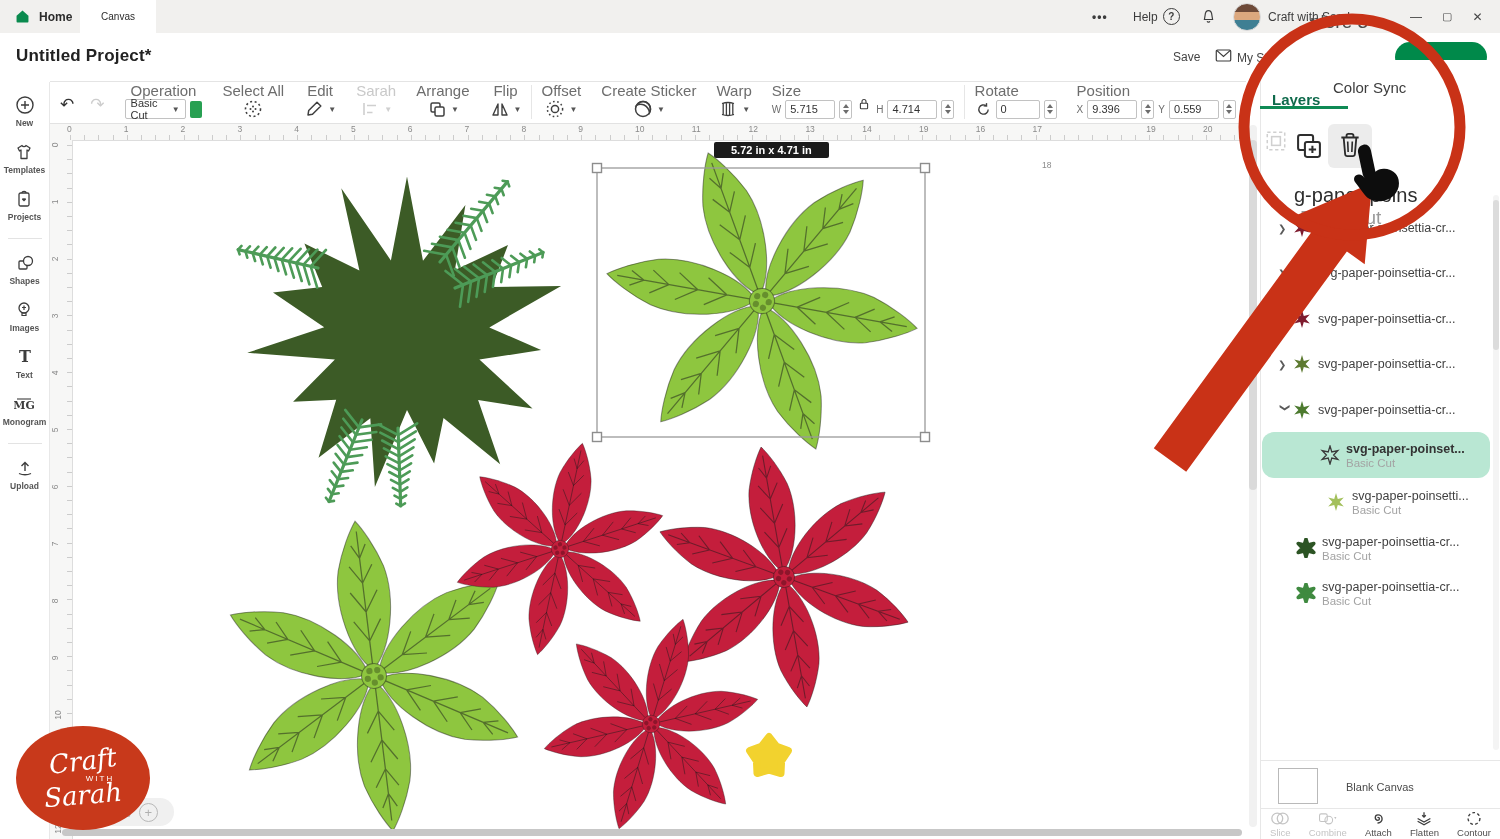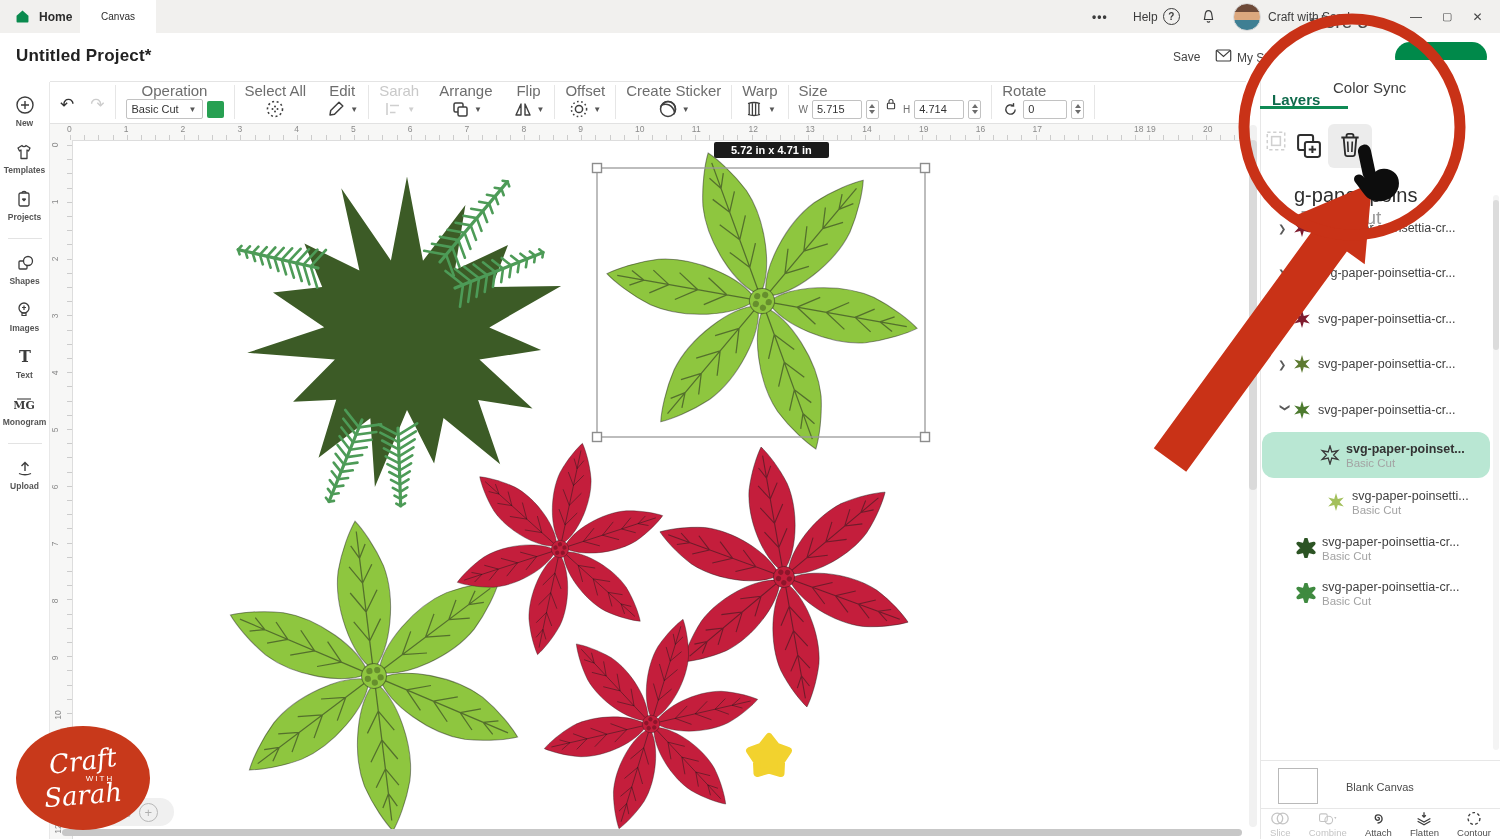--- a/index.html
+++ b/index.html
@@ -185,21 +185,21 @@
       <span class="hnum" style="left: 471.4px;">8</span>
       <span class="hnum" style="left: 528.2px;">9</span>
       <span class="hnum" style="left: 585px;">10</span>
       <span class="hnum" style="left: 641.8px;">11</span>
       <span class="hnum" style="left: 698.6px;">12</span>
       <span class="hnum" style="left: 755.4px;">13</span>
       <span class="hnum" style="left: 812.2px;">14</span>
       <span class="hnum" style="left: 869px;">19</span>
       <span class="hnum" style="left: 925.8px;">16</span>
       <span class="hnum" style="left: 982.6px;">17</span>
-      <span class="hnum" style="left: 1084px;">18</span>
+      <span class="hnum" style="left: 992px; margin-top: 36px;">18</span>
       <span class="hnum" style="left: 1096.2px;">19</span>
       <span class="hnum" style="left: 1153px;">20</span>
     </div>
   <div class="ab vruler" id="vruler-nums">
       <span class="vnum" style="top: 0px;">0</span>
       <span class="vnum" style="top: 57px;">1</span>
       <span class="vnum" style="top: 114px;">2</span>
       <span class="vnum" style="top: 171px;">3</span>
       <span class="vnum" style="top: 228px;">4</span>
       <span class="vnum" style="top: 285px;">5</span>
@@ -400,20 +400,41 @@
         <span class="numbox" style="min-width:34px;">
             <span>0</span>
           </span>
         <span class="stepper">
             <span class="tri-u"></span>
             <span class="tri-d"></span>
           </span>
       </div>
     </div>
     <div class="tdiv"></div>
+    <div class="tgroup">
+      <div class="tlabel" style="align-self:flex-start;">Position</div>
+      <div class="tctl">
+        <span class="axlab">X</span>
+        <span class="numbox">
+            <span>9.396</span>
+          </span>
+        <span class="stepper">
+            <span class="tri-u"></span>
+            <span class="tri-d"></span>
+          </span>
+        <span class="axlab">Y</span>
+        <span class="numbox">
+            <span>0.559</span>
+          </span>
+        <span class="stepper">
+            <span class="tri-u"></span>
+            <span class="tri-d"></span>
+          </span>
+      </div>
+    </div>
   </div>
 
   <div class="ab sidebar">
     <div class="sb-item">
       <svg class="icon18" viewBox="0 0 20 20">
         <circle cx="10" cy="10" r="8" fill="none" stroke="#3d3d3d" stroke-width="1.4"></circle>
         <path d="M10 6 V14 M6 10 H14" stroke="#3d3d3d" stroke-width="1.4"></path>
       </svg>
       <span class="sb-label">New</span>
     </div>

